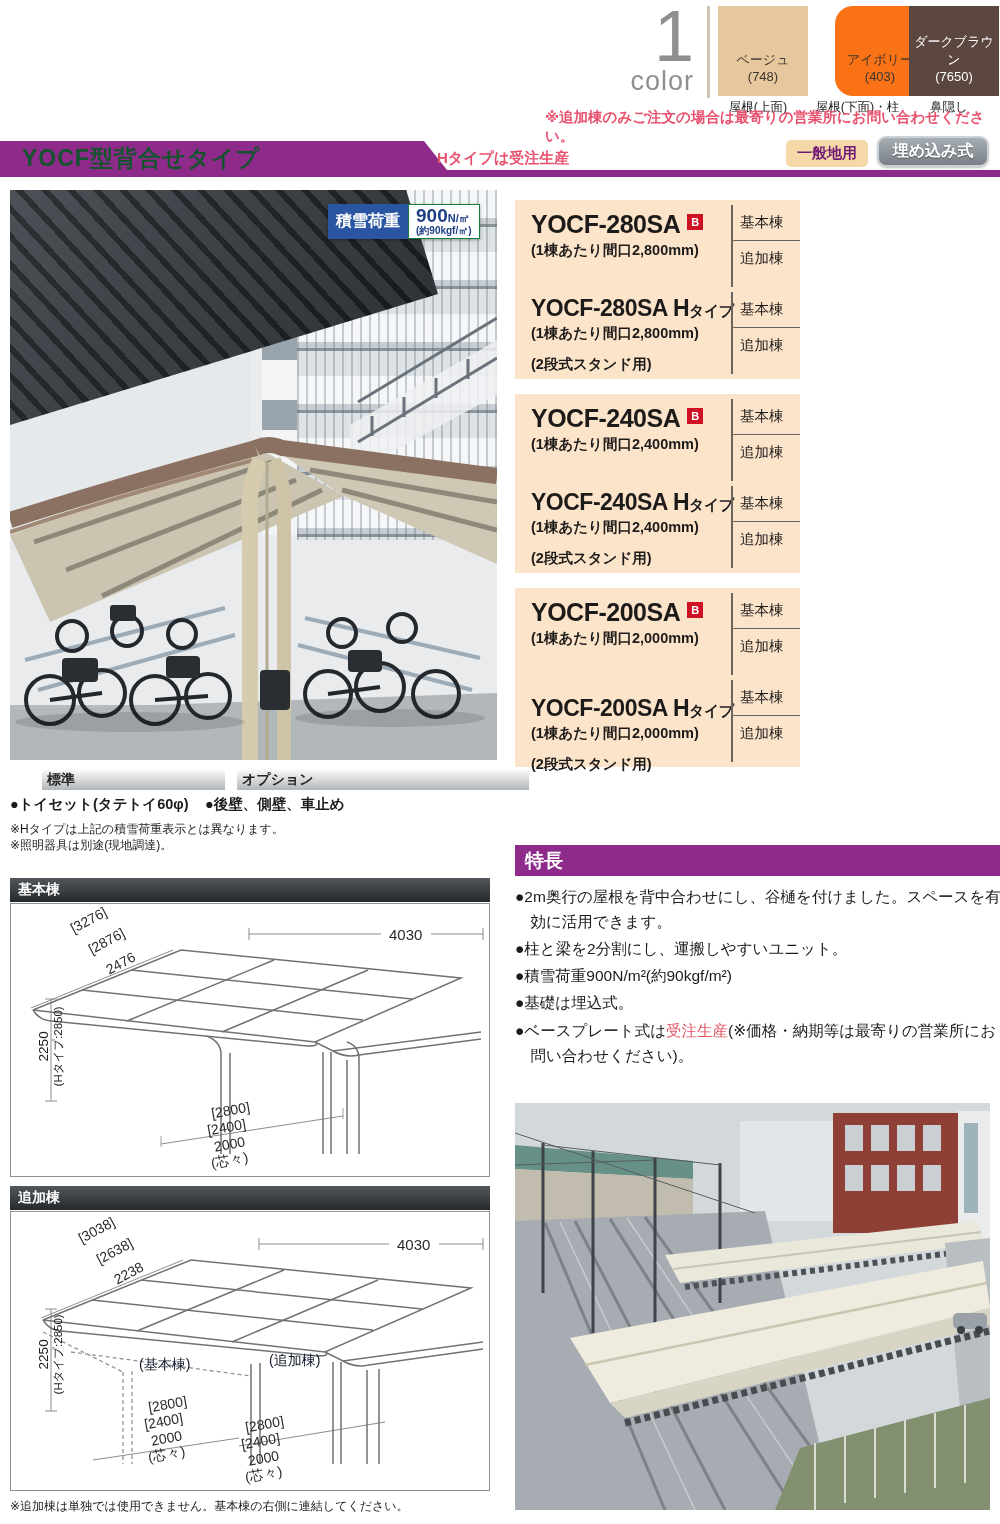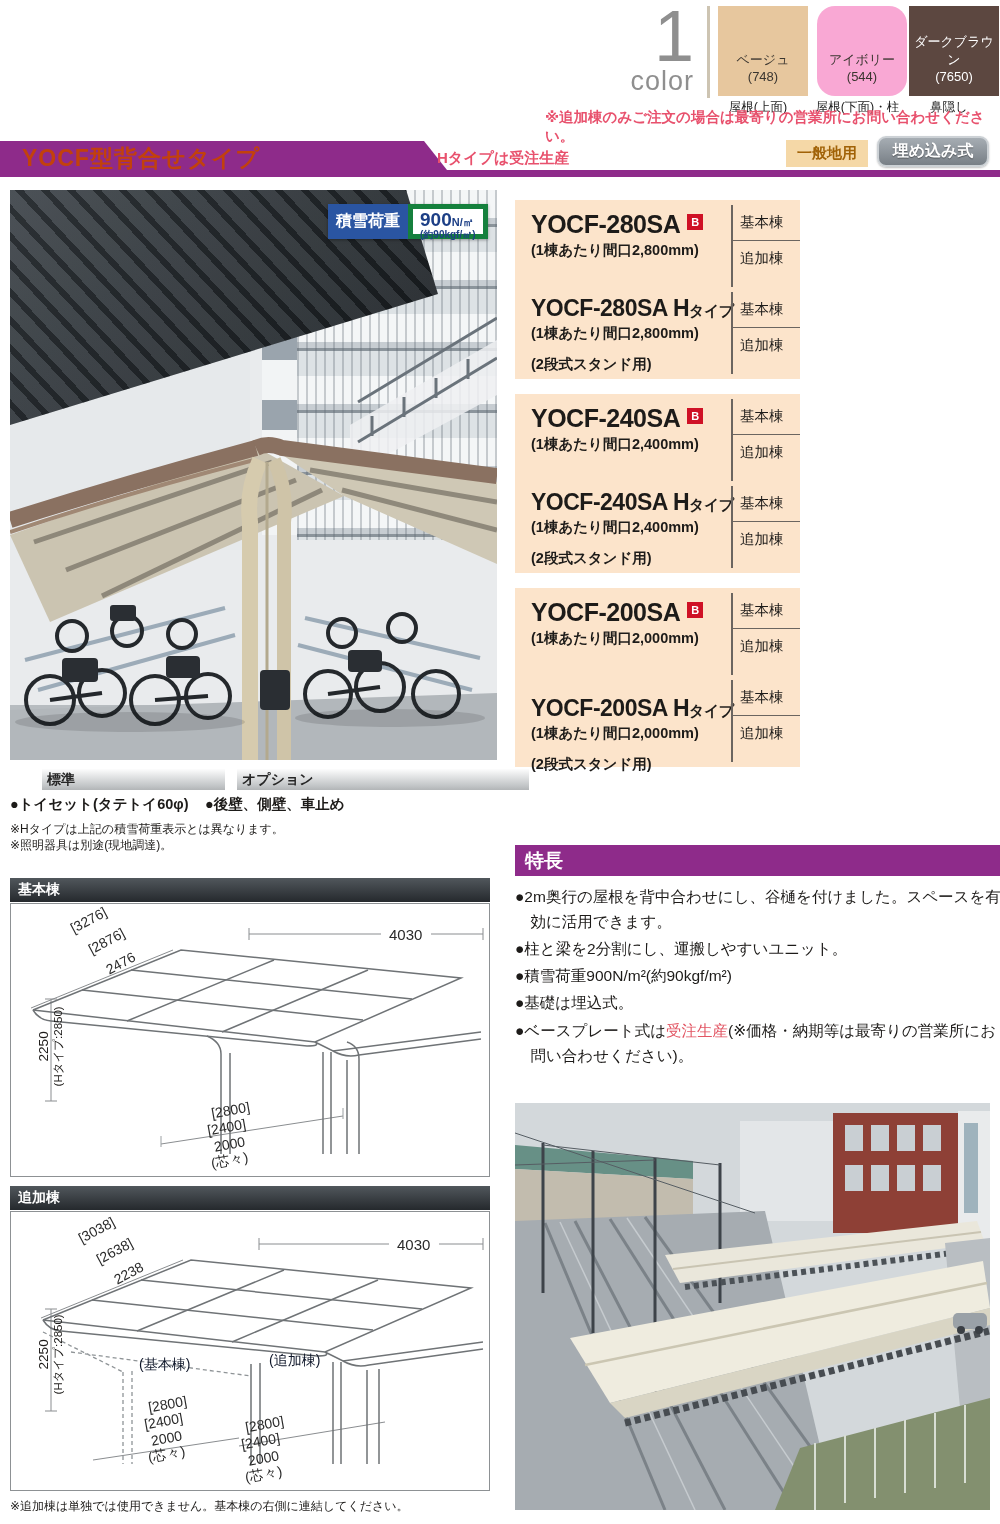--- a/index.html
+++ b/index.html
@@ -13,23 +13,23 @@
   .hdr-one .clbl{font-size:27px;line-height:1;display:block;margin-top:-4px;letter-spacing:1px;}
   .hdr-div{left:707px;top:6px;width:3px;height:92px;background:#cdc4b2;}
   .sw{top:6px;width:90px;height:90px;}
   .sw-txt{position:absolute;left:0;bottom:10px;width:100%;text-align:center;font-size:13px;line-height:1.35;}
   .sw-cap{top:99px;font-size:12.5px;color:#1c1c1c;text-align:center;}
   .hdr-note{left:545px;top:108px;font-size:14.5px;font-weight:bold;}
 
   
   .tbar-block{left:0;top:141px;width:447px;height:29px;clip-path:polygon(0 0,424px 0,447px 100%,0 100%);}
   .tbar-line{left:0;top:170px;width:1000px;height:7px;}
-  .tbar-title{left:22px;top:143px;font-size:23px;font-weight:bold;color:#c2410c;letter-spacing:1px;}
+  .tbar-title{left:22px;top:143px;font-size:23px;font-weight:bold;color:#14532d;letter-spacing:1px;}
   .tbar-note{left:437px;top:149px;font-size:15px;font-weight:bold;}
-  .bdg1{left:786px;top:140px;width:82px;height:27px;border-radius:0;background:#f5d8a7;color:#a16207;
+  .bdg1{left:786px;top:140px;width:82px;height:27px;border-radius:5px;background:#f5d8a7;color:#701a75;
         font-weight:bold;font-size:15px;display:flex;align-items:center;justify-content:center;}
   .bdg2{left:877px;top:136px;width:112px;height:31px;border-radius:9px;box-sizing:border-box;
         background:linear-gradient(180deg,#a6adb3,#787f86);border:2px solid #ccd1d5;color:#fff;
         font-weight:bold;font-size:16px;display:flex;align-items:center;justify-content:center;
         text-shadow:0 1px 1px rgba(0,0,0,.4);box-shadow:0 1px 2px rgba(0,0,0,.25);}
 
   
   .photo1{left:10px;top:190px;width:487px;height:570px;background:#e9ebed;overflow:hidden;}
   .ph-left{position:absolute;left:0;top:0;width:240px;height:360px;background:#e6e9eb;}
   .ph-win{position:absolute;left:252px;top:0;width:50px;height:345px;
@@ -37,21 +37,21 @@
   .ph-balc{position:absolute;right:0;top:0;width:200px;height:350px;
            background:repeating-linear-gradient(90deg,rgba(90,100,110,.30) 0 2px,transparent 2px 9px),
                       repeating-linear-gradient(180deg,#f4f6f7 0 28px,#c7cdd2 28px 34px,#8b949b 34px 37px,#dde2e5 37px 62px);}
   .ph-darkroof{position:absolute;left:-80px;top:-150px;width:470px;height:330px;transform:rotate(-17deg);
            background:linear-gradient(150deg,#4a5157 0%,#31373c 55%,#1f2428 100%);}
   .ph-darkroof::after{content:"";position:absolute;inset:0;
            background:repeating-linear-gradient(64deg,rgba(255,255,255,.07) 0 13px,rgba(0,0,0,.28) 13px 19px);}
   .ph-art{position:absolute;inset:0;}
   .snow-badge{position:absolute;left:318px;top:14px;display:flex;height:35px;box-shadow:0 1px 3px rgba(0,0,0,.35);}
   .sb-label{background:#2a55a2;color:#fff;font-weight:bold;font-size:16px;display:flex;align-items:center;padding:0 8px;}
-  .sb-val{background:#fff;color:#1d3f86;padding:1px 7px 0 7px;line-height:1;border:5px solid #15803d;box-sizing:border-box;}
+  .sb-val{background:#fff;color:#1d3f86;padding:1px 7px 0 7px;line-height:1;border:1px solid #15803d;box-sizing:border-box;}
   .sb-big{font-size:19px;font-weight:bold;}
   .sb-unit{font-size:11px;font-weight:bold;}
   .sb-sub{font-size:10px;font-weight:bold;display:block;margin-top:1px;}
 
   
   .pcard{left:515px;width:285px;height:92px;background:#fce4cb;display:flex;}
   .pc-main{padding:10px 0 0 16px;width:216px;box-sizing:border-box;}
   .pc-title{font-size:25px;font-weight:bold;letter-spacing:-0.5px;white-space:nowrap;}
   .pc-suffix{font-size:15px;font-weight:bold;}
   .bmark{display:inline-block;width:16px;height:16px;background:#cf1126;color:#fff;font-size:11px;font-weight:bold;
@@ -100,23 +100,23 @@
     <span class="one">1</span>
     <span class="clbl">color</span>
   </div>
   <div class="abs hdr-div"></div>
 
   <div class="abs sw" style="left: 718px; background-color: rgb(231, 199, 158);">
     <div class="sw-txt" style="color: rgb(58, 53, 47);">
       <span>ベージュ</span><br><span>(748)</span>
     </div>
   </div>
-  <div class="abs sw" style="left: 817px; background-color: #f9a8d4; border-radius: 18px;">
+  <div class="abs sw" style="left: 835px; background-color: #f97316; border-radius: 18px;">
     <div class="sw-txt" style="color: rgb(58, 53, 47);">
-      <span>アイボリー</span><br><span>(544)</span>
+      <span>アイボリー</span><br><span>(403)</span>
     </div>
   </div>
   <div class="abs sw" style="left: 909px; background-color: rgb(92, 71, 64);">
     <div class="sw-txt" style="color: rgb(255, 255, 255);">
       <span>ダークブラウン</span><br><span>(7650)</span>
     </div>
   </div>
   <div class="abs sw-cap" style="left:708px;width:100px">屋根(上面)</div>
   <div class="abs sw-cap" style="left:805px;width:105px">屋根(下面)・柱</div>
   <div class="abs sw-cap" style="left:909px;width:80px">鼻隠し</div>

